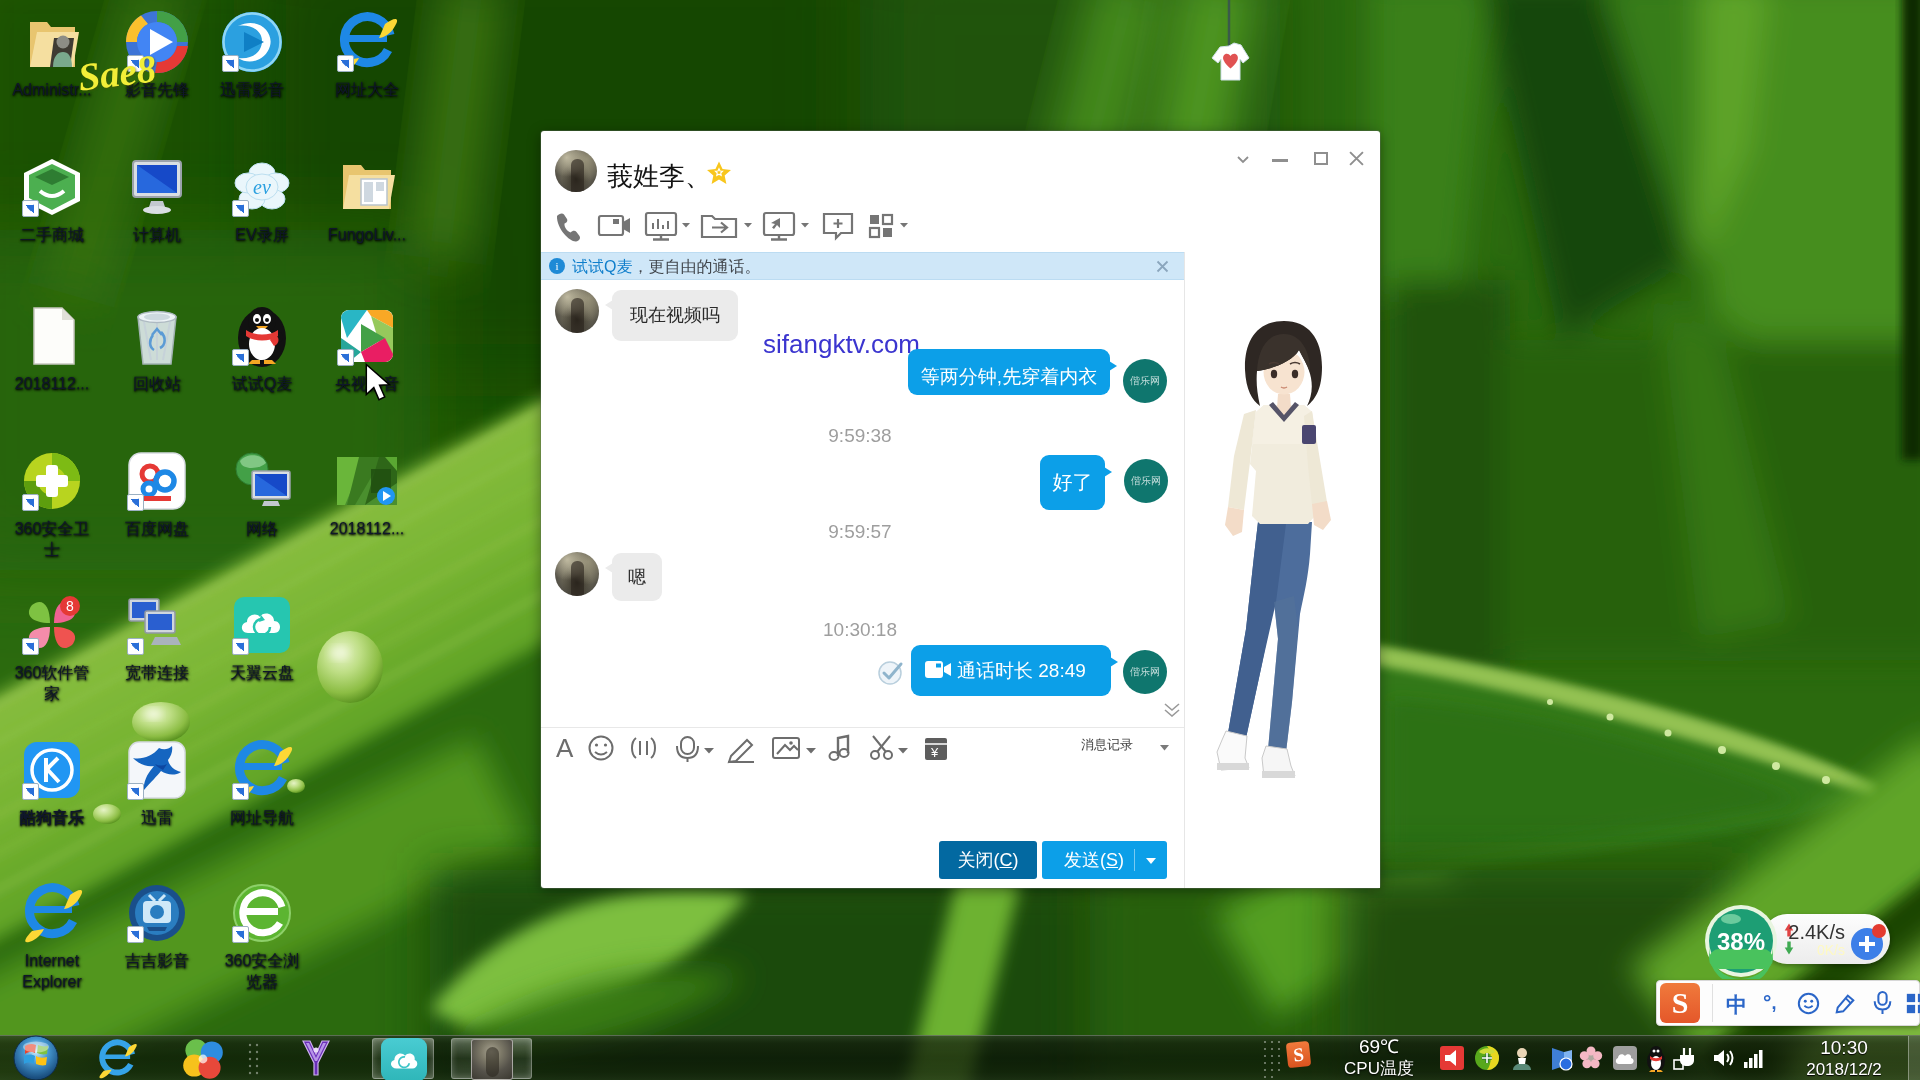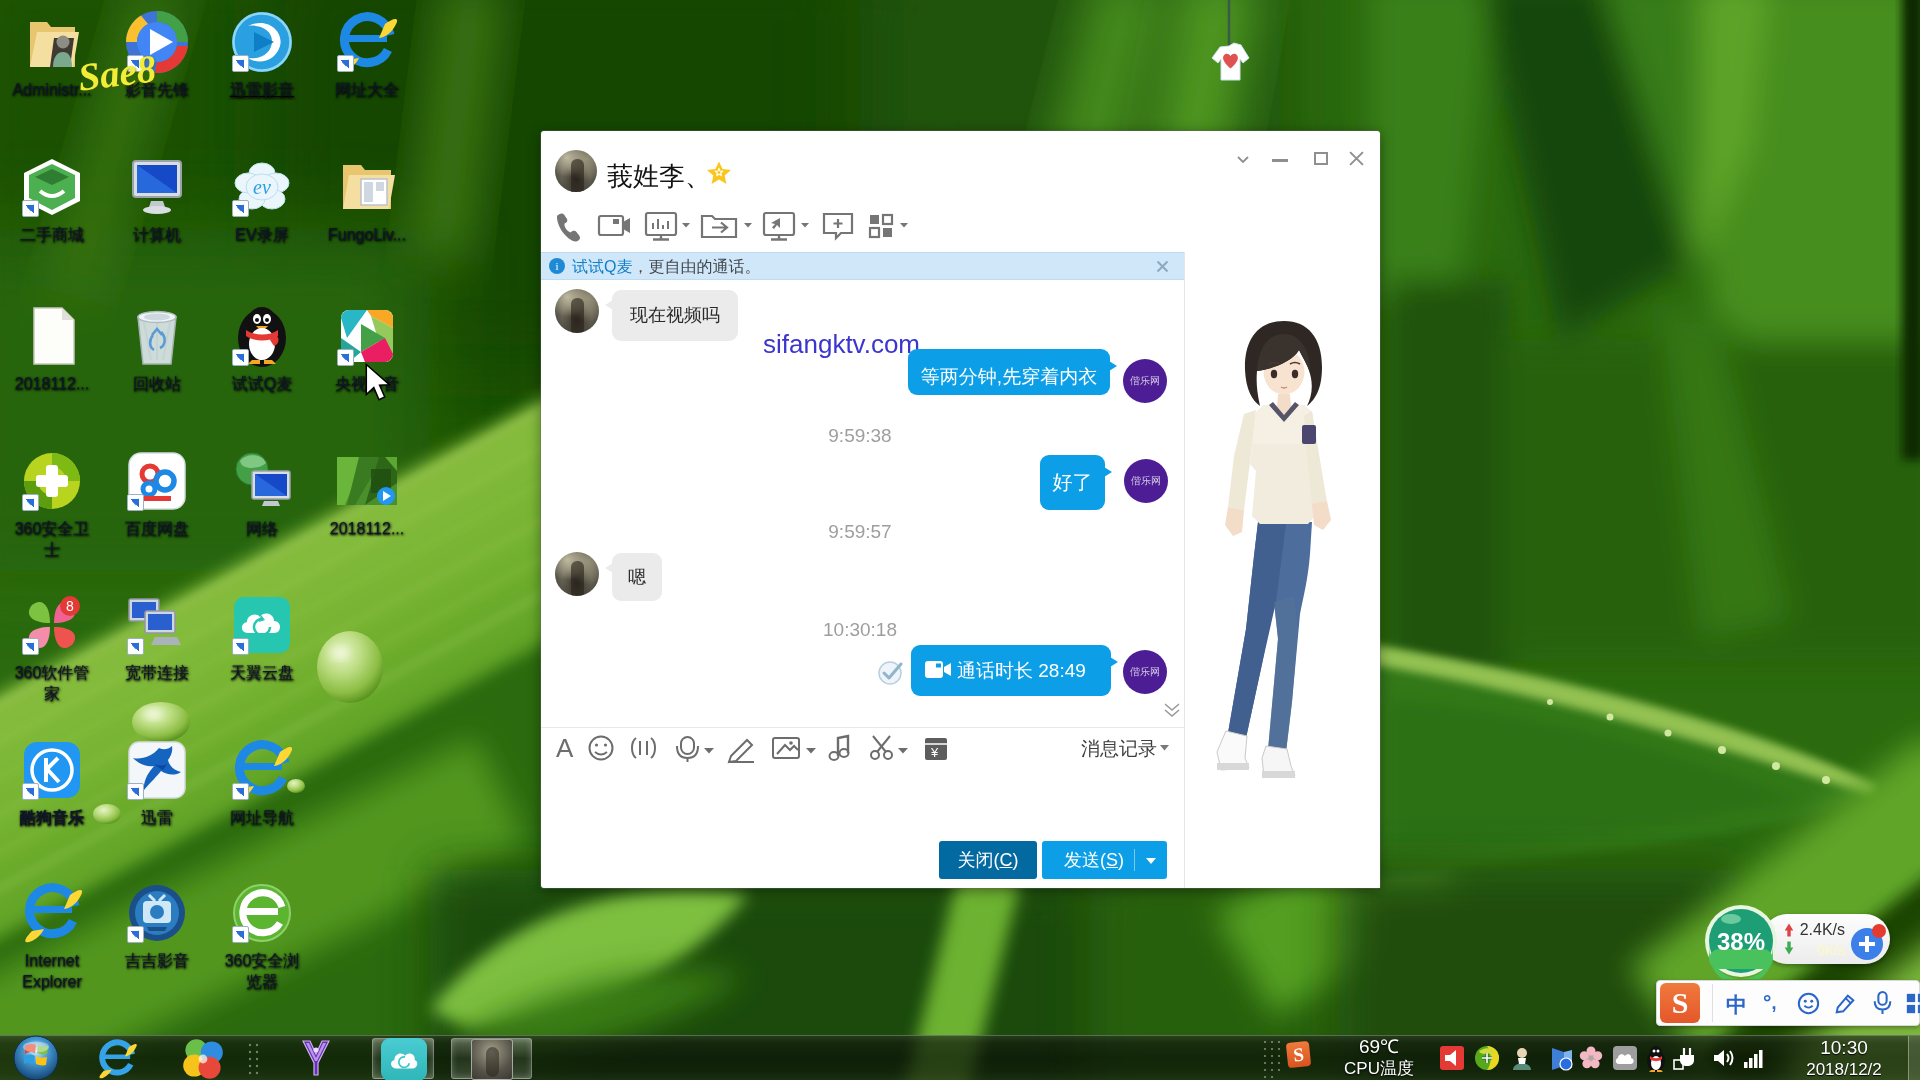--- a/index.html
+++ b/index.html
@@ -26,21 +26,21 @@
 .bub-l:before { content:""; position:absolute; left:-7px; top:10px; border-right:8px solid #ebebeb; border-top:5px solid transparent; border-bottom:5px solid transparent; }
 .bub-r { position:absolute; background:#0c9fe8; border-radius:9px; color:#fff; font-size:19px; text-align:center; }
 .bub-r:after { content:""; position:absolute; right:-7px; top:12px; border-left:8px solid #0c9fe8; border-top:5px solid transparent; border-bottom:5px solid transparent; }
 .av { position:absolute; width:44px; height:44px; border-radius:50%; overflow:hidden;
   background:
     radial-gradient(circle at 28% 18%, rgba(196,190,164,.95), rgba(196,190,164,0) 42%),
     radial-gradient(circle at 75% 22%, rgba(160,154,128,.85), rgba(160,154,128,0) 48%),
     radial-gradient(ellipse 46% 62% at 50% 70%, rgba(34,30,22,.85), rgba(34,30,22,0) 75%),
     radial-gradient(circle, #8a8572 0%, #6b6757 45%, #4a4740 80%, #3a3830 100%); }
 .av:after { content:""; position:absolute; left:16px; top:9px; width:13px; height:38px; border-radius:6px; background:rgba(40,34,26,.6); }
-.avb { position:absolute; width:44px; height:44px; border-radius:50%; background:#4c1d95; color:rgba(255,255,255,.75); font-size:10px; text-align:center; line-height:44px; overflow:hidden; }
+.avb { position:absolute; width:44px; height:44px; border-radius:50%; background:#0f766e; color:rgba(255,255,255,.75); font-size:10px; text-align:center; line-height:44px; overflow:hidden; }
 .tstamp { position:absolute; width:200px; text-align:center; color:#9e9e9e; font-size:19px; }
 
 
 #taskbar { position:absolute; left:0; top:1035px; width:1920px; height:45px;
   background:linear-gradient(180deg, rgba(40,52,34,.72) 0%, rgba(18,26,14,.72) 16%, rgba(8,14,6,.70) 50%, rgba(14,22,10,.72) 82%, rgba(26,38,20,.75) 100%);
   border-top:1px solid rgba(255,255,255,.28); }
 .tbtn { position:absolute; top:2px; height:41px; border-radius:3px; }
 .tbtn.on { background:linear-gradient(180deg, rgba(255,255,255,.28), rgba(255,255,255,.08) 50%, rgba(255,255,255,.16)); border:1px solid rgba(255,255,255,.35); box-shadow:inset 0 0 6px rgba(255,255,255,.25); }
 </style>
 </head>
@@ -317,21 +317,21 @@
     <rect x="18" y="20" width="28" height="22" rx="4" fill="#cfe8f8"></rect>
     <circle cx="32" cy="31" r="7" fill="#2a7dc0"></circle>
     <path d="M24 14 L30 20 M40 14 L34 20" stroke="#cfe8f8" stroke-width="3"></path>
     <path d="M22 46 L42 46 L40 50 L24 50 Z" fill="#1a4f8a"></path>
   </svg>
       <div class="sc"></div>
     </div>
   <div class="lb">吉吉影音</div>
 </div>
 
-<div class="dicon" style="left:210px; top:10px;text-decoration:underline;">
+<div class="dicon" style="left:200px; top:10px;">
   <div class="ig">
       <svg width="64" height="64" viewBox="0 0 64 64">
     <circle cx="32" cy="32" r="30" fill="#2ba0e0"></circle>
     <circle cx="32" cy="32" r="28.5" fill="none" stroke="#8fd6f5" stroke-width="2.5"></circle>
     <path d="M18 16 C38 6 54 22 50 36 C46 50 30 56 18 48 C32 50 42 42 42 31 C42 20 30 14 18 16 Z" fill="#fff"></path>
     <path d="M24 22 L44 32 L24 42 Z" fill="#0f7fc5"></path>
   </svg>
       <div class="sc"></div>
     </div>
   <div class="lb">迅雷影音</div>
@@ -635,21 +635,21 @@
     <ellipse cx="283" cy="24" rx="4.5" ry="4"></ellipse>
     <ellipse cx="293" cy="21" rx="4.5" ry="4"></ellipse>
     <circle cx="324" cy="23" r="4"></circle>
     <circle cx="337" cy="23" r="4"></circle>
     <path d="M326 20 L339 4 M335 20 L322 4" stroke-width="2"></path>
     <path d="M347 16 L352 21.5 L357 16" fill="#6d6d6d" stroke="none"></path>
     <rect x="374" y="6" width="22" height="22" rx="2" fill="#5d5d5d" stroke="none"></rect>
     <path d="M374 12 L396 12" stroke="#fff" stroke-width="1.5"></path>
     <text x="380" y="25" font-size="13" fill="#fff" stroke="none" font-family="Liberation Sans">¥</text>
   </svg>
-  <div class="abs" style="left:540px; top:605px; font-size:19px; color:#3f3f3f;">消息记录</div>
+  <div class="abs" style="left:540px; top:605px; font-size:13px; color:#3f3f3f;">消息记录</div>
   <svg class="abs" style="left:618px; top:613px;" width="11" height="8" viewBox="0 0 11 8">
       <path d="M1 1 L5.5 6.5 L10 1" fill="#7a7a7a"></path>
     </svg>
 
   <div class="abs" style="left:398px; top:710px; width:98px; height:38px; background:#0369a1; border-radius:3px; color:#fff; font-size:18px; text-align:center; line-height:38px;">关闭(<span style="text-decoration:underline;">C</span>)</div>
   <div class="abs" style="left:501px; top:710px; width:125px; height:38px; background:#0c9fe8; border-radius:3px; color:#fff; font-size:18px;">
     <span style="position:absolute; left:22px; top:0; line-height:38px;">发送(<span style="text-decoration:underline;">S</span>)</span>
     <span style="position:absolute; right:32px; top:8px; width:1px; height:22px; background:rgba(255,255,255,.45);"></span>
     <svg style="position:absolute; right:10px; top:16px;" width="12" height="8" viewBox="0 0 12 8">
         <path d="M1 1 L6 7 L11 1" fill="#fff"></path>
@@ -663,21 +663,21 @@
   <circle cx="38" cy="38" r="32" fill="#1d9e74"></circle>
   <path d="M6 44 A32 32 0 0 0 70 44 L70 50 A32 32 0 0 1 6 50 Z" fill="#49c25d"></path>
   <rect x="6" y="46" width="64" height="20" rx="10" fill="#49c25d"></rect>
   <ellipse cx="28" cy="16" rx="10" ry="5" fill="#7fd4a8" opacity=".8"></ellipse>
   <text x="38" y="47" text-anchor="middle" font-size="24" fill="#fff" font-weight="bold">38%</text>
 </svg>
 <svg class="abs" style="left:1783px; top:922px;" width="12" height="34" viewBox="0 0 14 38">
   <path d="M7 1 L12 9 L9 9 L9 16 L5 16 L5 9 L2 9 Z" fill="#e04343"></path>
   <path d="M7 37 L12 29 L9 29 L9 22 L5 22 L5 29 L2 29 Z" fill="#3faa52"></path>
 </svg>
-<div class="abs" style="left:1765px; top:921px; width:80px; text-align:right; font-size:16px; color:#333;">2.4K/s</div>
+<div class="abs" style="left:1765px; top:921px; width:80px; text-align:right; font-size:20px; color:#333;">2.4K/s</div>
 <div class="abs" style="left:1765px; top:942px; width:80px; text-align:right; font-size:14px; color:#fef9c3;">0K/s</div>
 <svg class="abs" style="left:1849px; top:923px;" width="38" height="38" viewBox="0 0 38 38">
   <circle cx="18" cy="21" r="16" fill="#3d7fe8"></circle>
   <path d="M18 13 L18 29 M10 21 L26 21" stroke="#fff" stroke-width="4"></path>
   <circle cx="30" cy="8" r="7" fill="#e33b30"></circle>
 </svg>
 
 <div class="abs" style="left:1656px; top:980px; width:264px; height:46px; background:#fdfdfd; border:1px solid #d8d8d8; border-radius:4px; box-shadow:0 2px 4px rgba(0,0,0,.3);"></div>
 <div class="abs" style="left:1660px; top:983px; width:40px; height:40px; background:linear-gradient(180deg,#f07a3c,#e4572a); border-radius:6px;"></div>
 <div class="abs" style="left:1660px; top:983px; width:40px; height:40px; text-align:center; font-size:30px; font-weight:bold; color:#fff; line-height:40px; font-family:'Liberation Serif',serif;">S</div>

